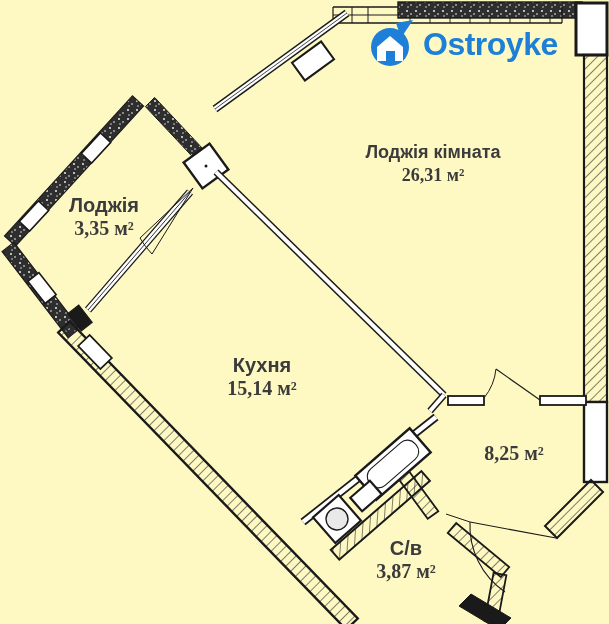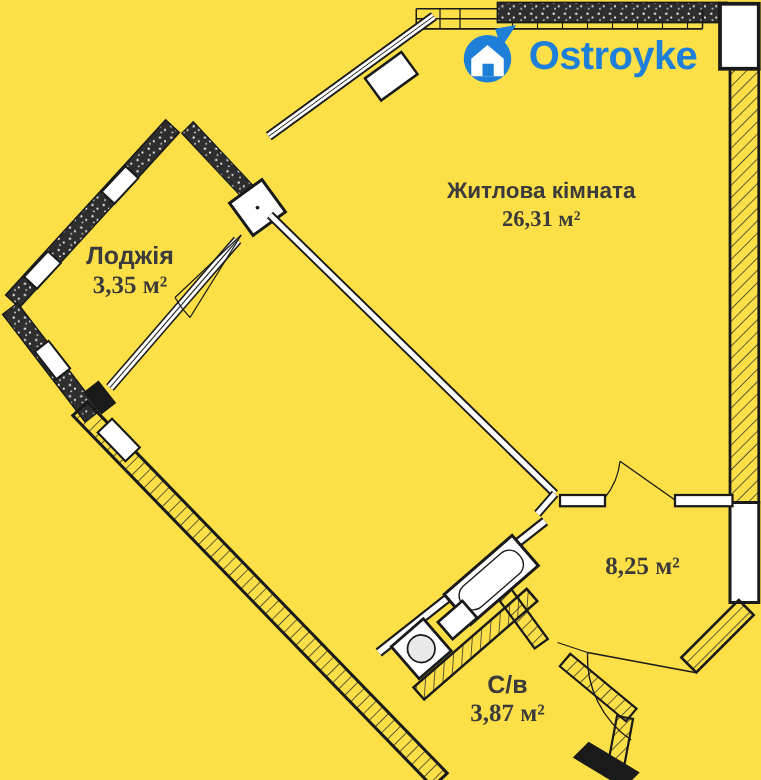--- a/index.html
+++ b/index.html
@@ -1,17 +1,17 @@
 <!DOCTYPE html>
 <html><head>
 <meta charset="utf-8">
 <style>
   html,body{margin:0;padding:0;background:#fff;}
   .stage{
-    position:relative;width:609px;height:624px;background:#fde047;overflow:hidden;
+    position:relative;width:609px;height:624px;background:#fef9c3;overflow:hidden;
     font-family:"Liberation Sans",sans-serif;
   }
   .plan-svg{position:absolute;left:0;top:0;}
   .logo{
     position:absolute;left:370px;top:20px;display:flex;align-items:center;gap:9px;
   }
   .logo-text{
     font-size:32px;font-weight:bold;color:#1d7fd8;letter-spacing:-0.5px;
   }
   .room-label{
@@ -176,27 +176,31 @@
     <svg width="44" height="48" viewBox="0 0 44 48">
       <circle cx="20" cy="27" r="19" fill="#1d7fd8"></circle>
       <polygon points="26,3 43,0 31,18" fill="#1d7fd8"></polygon>
       <path d="M20,16 L33,27 L33,41 L7,41 L7,27 Z" fill="#ffffff"></path>
       <rect x="16" y="31" width="9" height="10" fill="#1d7fd8"></rect>
     </svg>
     <span class="logo-text">Ostroyke</span>
   </div>
 
   <div class="room-label lbl-living">
-    <span>Житлова кімната</span>
+    <span>Лоджія кімната</span>
     <span class="area">26,31 м²</span>
   </div>
   <div class="room-label lbl-loggia">
     <span>Лоджія</span>
     <span class="area">3,35 м²</span>
   </div>
+  <div class="room-label lbl-kitchen">
+    <span>Кухня</span>
+    <span class="area">15,14 м²</span>
+  </div>
   <div class="room-label lbl-hallway">
     <span class="area">8,25 м²</span>
   </div>
   <div class="room-label lbl-bathroom">
     <span>С/в</span>
     <span class="area">3,87 м²</span>
   </div>
 
 </div>
 

